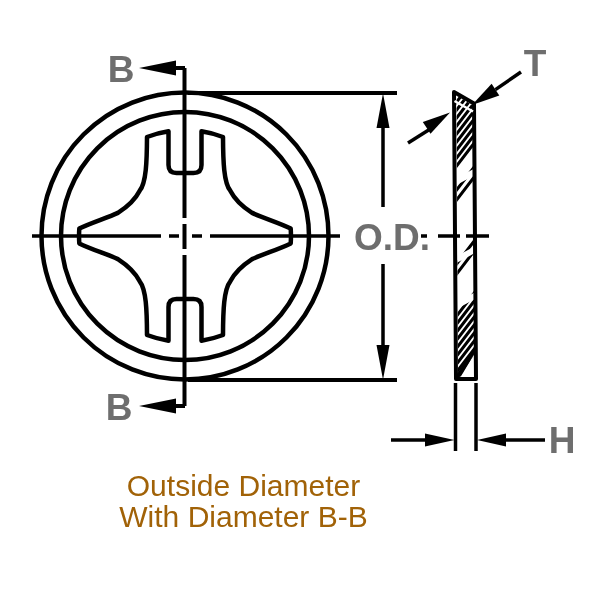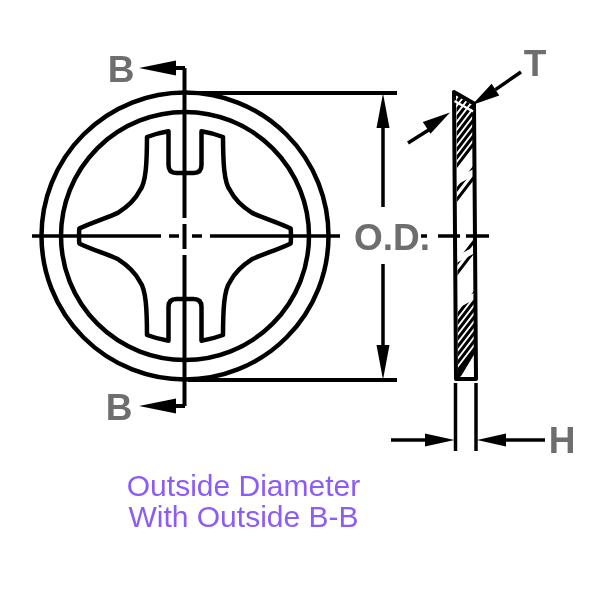--- a/index.html
+++ b/index.html
@@ -7,21 +7,21 @@
     position:relative;width:600px;height:600px;background:#ffffff;
     font-family:"Liberation Sans", sans-serif;overflow:hidden;
   }
   #drawing{position:absolute;left:0;top:0;}
   .dim-label{
     font-family:"Liberation Sans", sans-serif;
     font-weight:bold;font-size:37px;
   }
   #caption{
     position:absolute;left:0;top:470px;width:487px;
-    text-align:center;color:#8b5cf6;font-size:30px;line-height:31px;
+    text-align:center;color:#a16207;font-size:30px;line-height:31px;
     font-weight:400;letter-spacing:0px;
   }
 </style>
 </head>
 <body>
 
 <div id="canvas">
 
   <svg id="drawing" width="600" height="600" viewBox="0 0 600 600">
 
@@ -119,16 +119,16 @@
 
     <text class="dim-label" x="121" y="82" text-anchor="middle" fill="#6e6e6e">B</text>
     <text class="dim-label" x="119" y="420" text-anchor="middle" fill="#6e6e6e">B</text>
     <text class="dim-label" x="392" y="250" text-anchor="middle" fill="#6e6e6e">O.D.</text>
     <text class="dim-label" x="535" y="76" text-anchor="middle" fill="#6e6e6e">T</text>
     <text class="dim-label" x="562" y="453" text-anchor="middle" fill="#6e6e6e">H</text>
   </svg>
 
   <div id="caption">
     <div>Outside Diameter</div>
-    <div>With Outside B-B</div>
+    <div>With Diameter B-B</div>
   </div>
 
 </div>
 
 </body></html>

